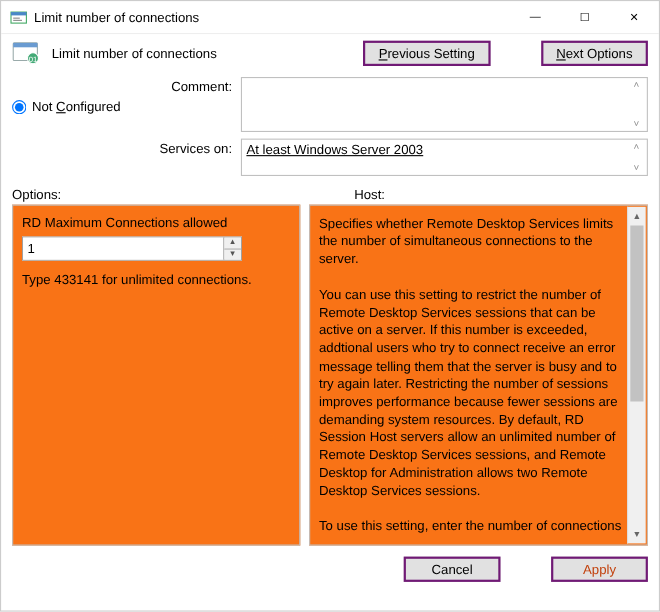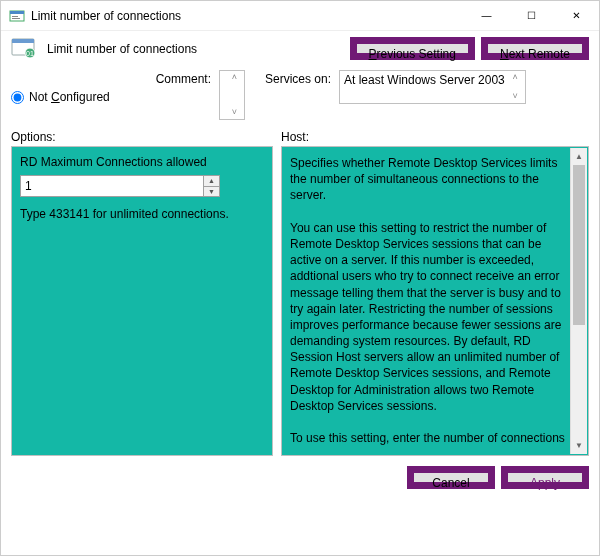--- a/index.html
+++ b/index.html
@@ -41,75 +41,77 @@
     gap: 8px;
   }
   .header-icon {
     width: 28px; height: 22px;
     display: inline-flex; align-items: center; justify-content: center;
   }
   .header-title { flex: 1; font-size: 12px; }
   .nav-buttons { display: flex; gap: 6px; }
   button.std {
     background: #e1e1e1;
-    border: 7px solid #701a75;
+    border: 2px solid #701a75;
     padding: 3px 12px;
     font: inherit;
     min-width: 88px;
     height: 23px;
-  }
-  button.std:disabled { color: #701a75; }
+    margin-left: 40px;
+  }
+  button.std:disabled { color: #c2410c; }
   button.std .ul { text-decoration: underline; }
   .upper {
     display: flex;
     padding: 4px 10px 4px 10px;
     gap: 10px;
   }
   .radio-col { width: 110px; padding-top: 4px; }
   .radio-item {
     display: flex; align-items: center;
     margin: 16px 0;
     gap: 5px;
   }
   .radio-item input { margin: 0; }
   .radio-item .ul { text-decoration: underline; }
-  .fields-col { flex: 1; display: flex; flex-direction: row; gap: 6px; }
+  .fields-col { flex: 1; display: flex; flex-direction: column; gap: 6px; }
   .field-row { display: flex; gap: 8px; }
   .field-label { width: 80px; text-align: right; padding-top: 2px; }
   .sunken {
     flex: 1;
     border: 1px solid #c0c0c0;
     background: #fff;
     position: relative;
     padding: 2px 20px 2px 4px;
     font-size: 12px;
   }
   .sunken .scrollhint {
     position: absolute; right: 2px;
     width: 15px; text-align: center;
     color: #888; font-size: 9px; line-height: 1;
   }
   .sunken .scrollhint.top { top: 2px; }
   .sunken .scrollhint.bottom { bottom: 2px; }
   .comment-box { height: 50px; }
-  .supported-box { height: 34px; }
+  .supported-box { height: 34px; text-decoration: underline; }
   .labels-row {
     display: flex;
     padding: 6px 10px 2px 10px;
+    gap: 41px;
   }
   .labels-row .left-lbl { width: 270px; }
   .lower {
     display: flex;
     padding: 0 10px;
     gap: 8px;
     height: 310px;
   }
   .options-pane, .help-pane {
     border: 1px solid #c0c0c0;
-    background: #14b8a6;
+    background: #f97316;
     padding: 8px;
     overflow: hidden;
     position: relative;
   }
   .options-pane { width: 262px; }
   .help-pane { flex: 1; padding-right: 14px; }
   .options-pane .subhead { margin-bottom: 6px; }
   .spinner-wrap {
     display: flex; align-items: stretch;
     width: 200px; height: 22px;
@@ -182,21 +184,21 @@
     <svg width="28" height="22" viewBox="0 0 28 22">
       <rect x="1" y="1" width="22" height="16" rx="1" fill="#fff" stroke="#9aa" stroke-width="1"></rect>
       <rect x="1" y="1" width="22" height="4" fill="#6a9bd1"></rect>
       <circle cx="19" cy="15" r="5" fill="#4a7" stroke="#fff" stroke-width="1"></circle>
       <text x="19" y="18" font-size="7" fill="#fff" text-anchor="middle">01</text>
     </svg>
   </span>
   <span class="header-title">Limit number of connections</span>
   <div class="nav-buttons">
     <button class="std"><span class="ul">P</span><span>revious Setting</span></button>
-    <button class="std"><span class="ul">N</span><span>ext Remote</span></button>
+    <button class="std"><span class="ul">N</span><span>ext Options</span></button>
   </div>
 </div>
 
 <div class="upper">
   <div class="radio-col">
     <label class="radio-item">
       <input type="radio" name="state" checked="" style="">
       <span><span>Not </span><span class="ul">C</span><span>onfigured</span></span>
     </label>
   </div>

